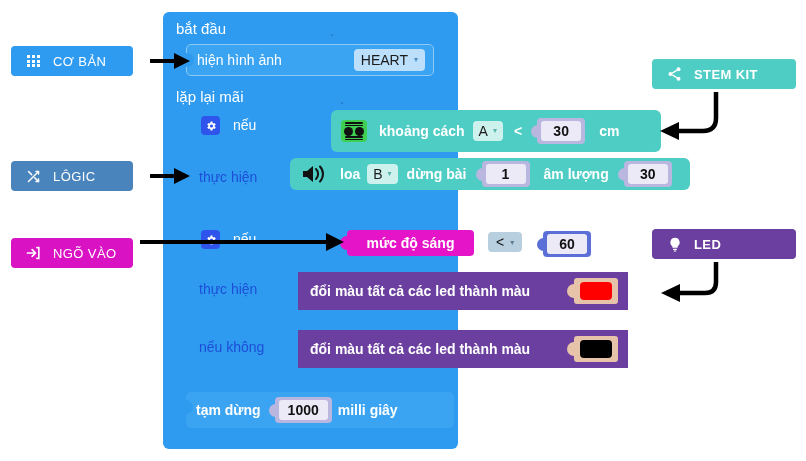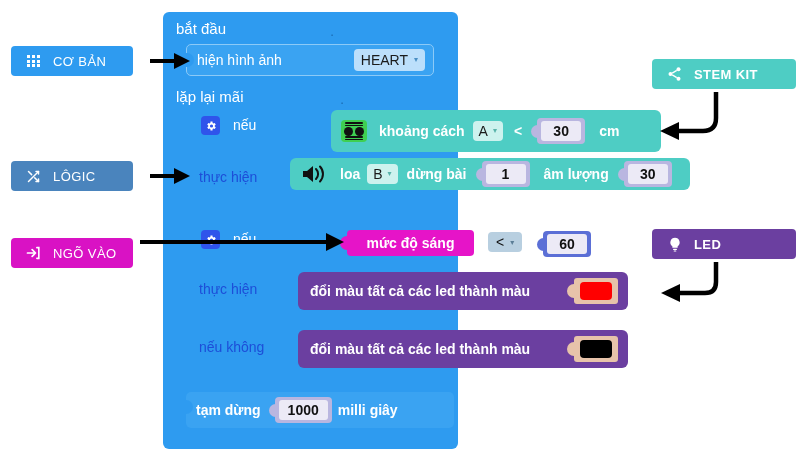--- a/index.html
+++ b/index.html
@@ -93,21 +93,21 @@
   }
   .cmpdrop .caret{font-size:8px;color:#5b7e96;}
   .numblue{
     position:absolute;background:#5b6fd6;border-radius:4px;padding:3px 4px;
     display:inline-flex;align-items:center;
   }
   .numblue:before{content:"";position:absolute;left:-6px;top:7px;
     width:7px;height:13px;background:#5b6fd6;border-radius:7px 0 0 7px;}
 
   
-  .ledblk{position:absolute;background:#6b3fa0;border-radius:6px;
+  .ledblk{position:absolute;background:#6b3fa0;border-radius:0;
           display:flex;align-items:center;}
   #ledBlock1{left:298px;top:272px;width:330px;height:38px;}
   #ledBlock2{left:298px;top:330px;width:330px;height:38px;}
   .colorpick{
     position:relative;background:#e7c3aa;border-radius:3px;
     width:44px;height:26px;display:flex;align-items:center;justify-content:center;
   }
   .colorpick:before{content:"";position:absolute;left:-7px;top:6px;
     width:8px;height:14px;background:#e7c3aa;border-radius:8px 0 0 8px;}
   .swatch{width:32px;height:18px;border-radius:4px;}

